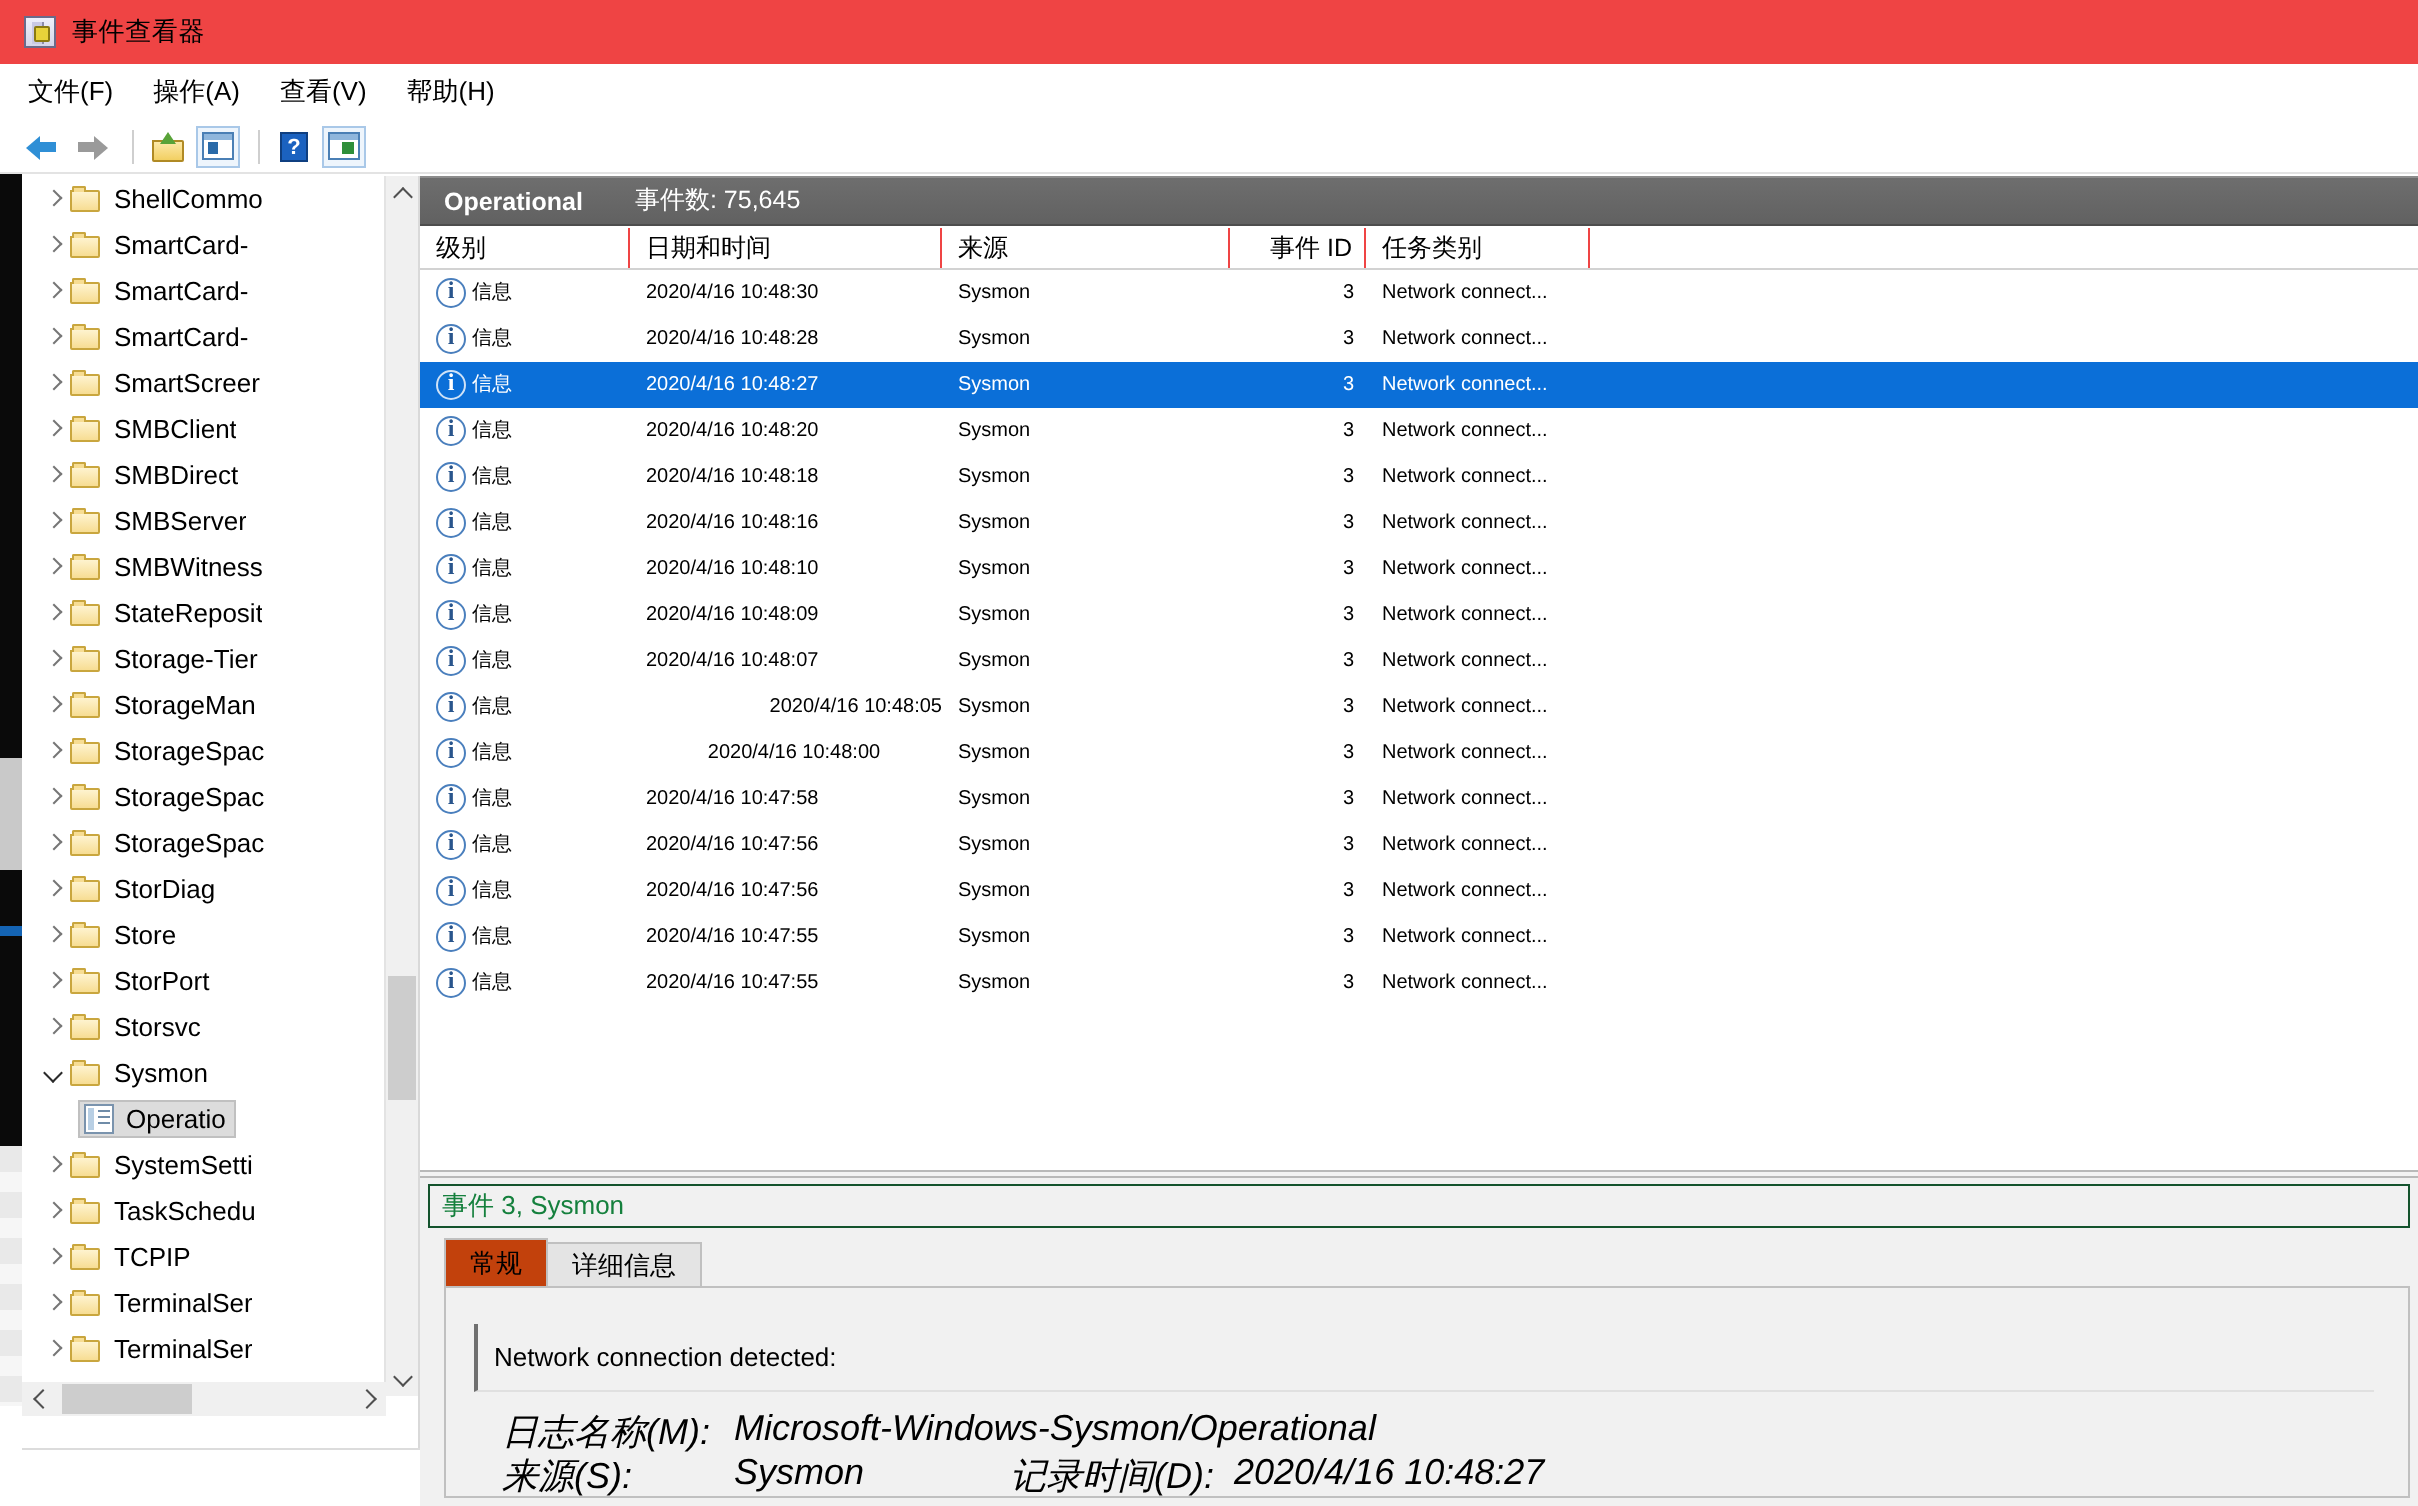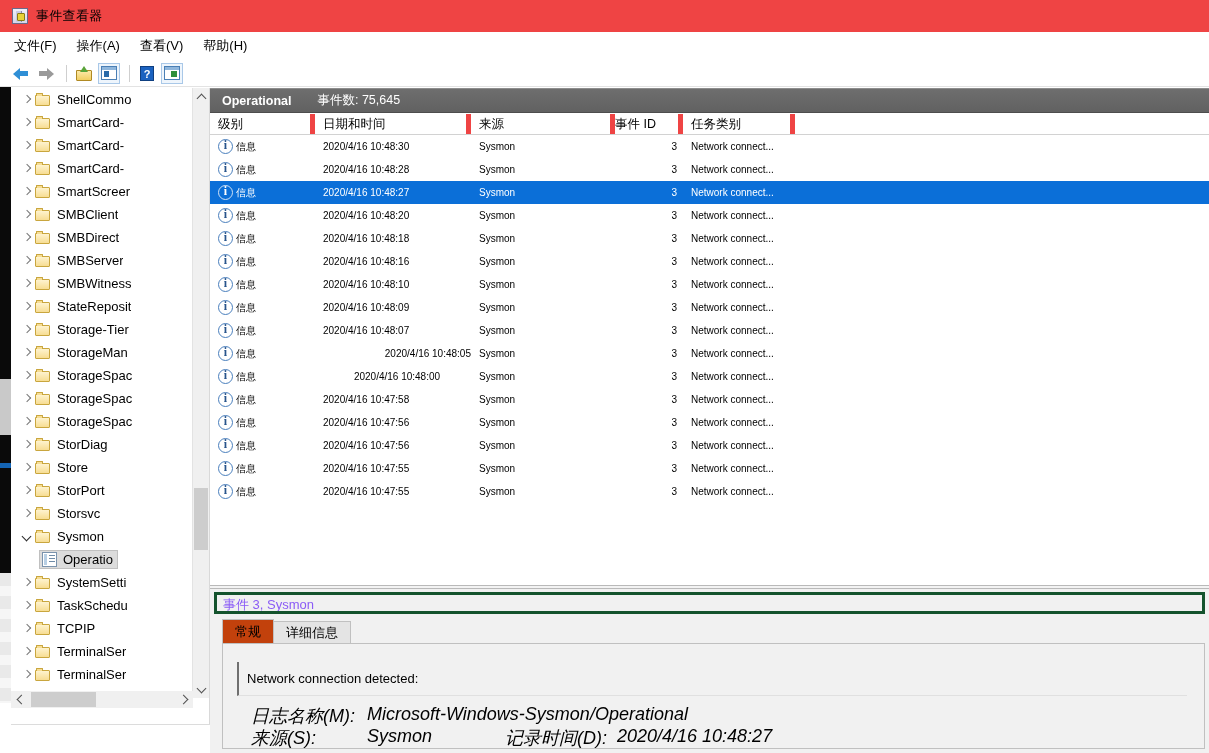--- a/index.html
+++ b/index.html
@@ -274,24 +274,24 @@
   .log-header .lh-name { font-weight: bold; font-size: 12.5px; }
   .log-header .lh-count { margin-left: 26px; font-size: 12.5px; }
 
   .col-header {
     position: absolute; left: 0; top: 26px; width: 999px; height: 21px;
     background: #ffffff; border-bottom: 1px solid #d2d2d2;
     box-sizing: border-box;
   }
   .ch-cell {
     position: absolute; top: 0; height: 20px; line-height: 20px; font-size: 12.5px;
-    color: #000; box-sizing: border-box; border-right: 5px solid #ef4444;
+    color: #000; box-sizing: border-box; border-right: 1px solid #ef4444;
     padding-left: 8px; white-space: nowrap; overflow: hidden;
   }
-  .ch-cell.numeric { padding-right: 6px; padding-left: 0; }
+  .ch-cell.numeric { text-align: right; padding-right: 6px; padding-left: 0; }
 
   .ev-list {
     position: absolute; left: 0; top: 47px; width: 999px; height: 450px;
     overflow: hidden; background: #fff;
   }
   .ev-row {
     position: relative; height: 23px; display: flex; align-items: center;
     font-size: 10px; color: #000; box-sizing: border-box;
   }
   .ev-row.sel { background: #0b6fd8; color: #ffffff; }
@@ -317,23 +317,23 @@
     box-sizing: border-box;
   }
 
   
   .detail {
     position: absolute; left: 0; top: 501px; width: 999px; height: 164px;
     background: #f1f1f1; box-sizing: border-box;
   }
   .detail-title {
     position: absolute; left: 4px; top: 3px; width: 991px; height: 22px;
-    background: #f1f1f1; border: 3px solid #14532d; box-sizing: border-box;
+    background: #f1f1f1; border: 1px solid #14532d; box-sizing: border-box;
     font-family: "DejaVu Sans Mono", "Liberation Mono", monospace;
-    font-size: 12px; line-height: 20px; padding-left: 6px; color: #8b5cf6;
+    font-size: 12px; line-height: 20px; padding-left: 6px; color: #15803d;
     white-space: nowrap; overflow: hidden;
   }
   .detail-title .dt-cjk { font-family: "Liberation Sans", sans-serif; font-size: 13px; }
 
   .tabs {
     position: absolute; left: 12px; top: 30px; height: 24px; display: flex; align-items: flex-end;
   }
   .tab {
     height: 22px; line-height: 22px; padding: 0 12px; font-size: 13px;
     border: 1px solid #c0c0c0; border-bottom: none; background: #e4e4e4;

